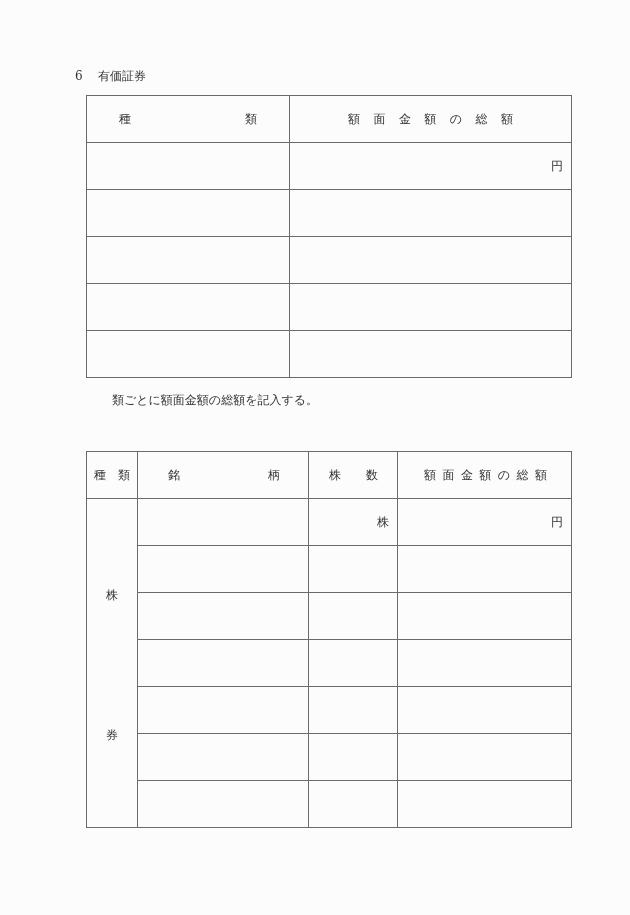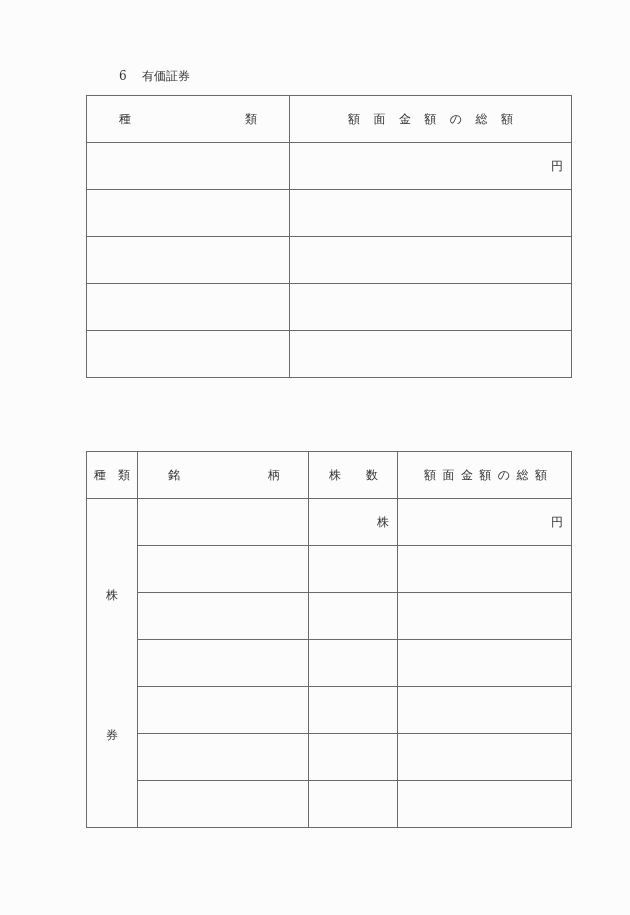--- a/index.html
+++ b/index.html
@@ -6,21 +6,21 @@
   body {
     width: 630px; height: 915px;
     background: #fcfcfc;
     position: relative;
     font-family: "DejaVu Serif", "Liberation Serif", serif;
     color: #333;
     overflow: hidden;
   }
   .heading {
     position: absolute; left: 75px; top: 68px;
-    font-size: 12px; color: #333; margin-left: 44px;
+    font-size: 12px; color: #333;
   }
   .heading .num { display: inline-block; width: 23px; }
 
   table.grid {
     position: absolute;
     border-collapse: collapse;
     table-layout: fixed;
   }
   table.grid td {
     border: 1px solid #6a6a6a;
@@ -109,20 +109,21 @@
     <td></td>
   </tr>
   <tr>
     <td></td>
     <td></td>
   </tr>
 </tbody>
   </table>
 
 <div class="note">
+  <div class="l2">類ごとに額面金額の総額を記入する。</div>
 </div>
 
 <table class="grid" id="t2">
   <colgroup>
       <col class="c1">
       <col class="c2">
       <col class="c3">
       <col class="c4">
     </colgroup>
   <tbody>

